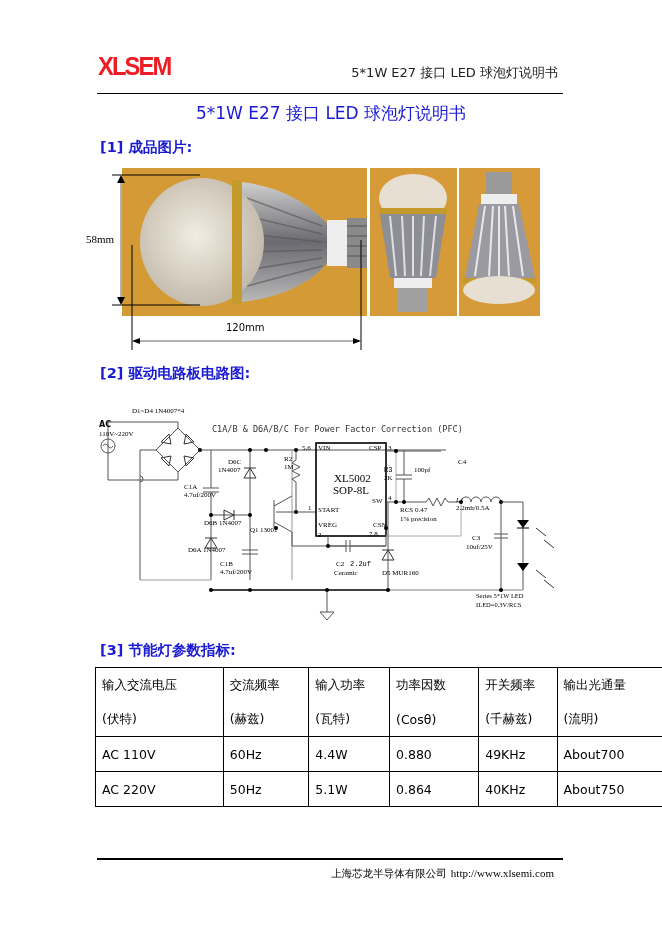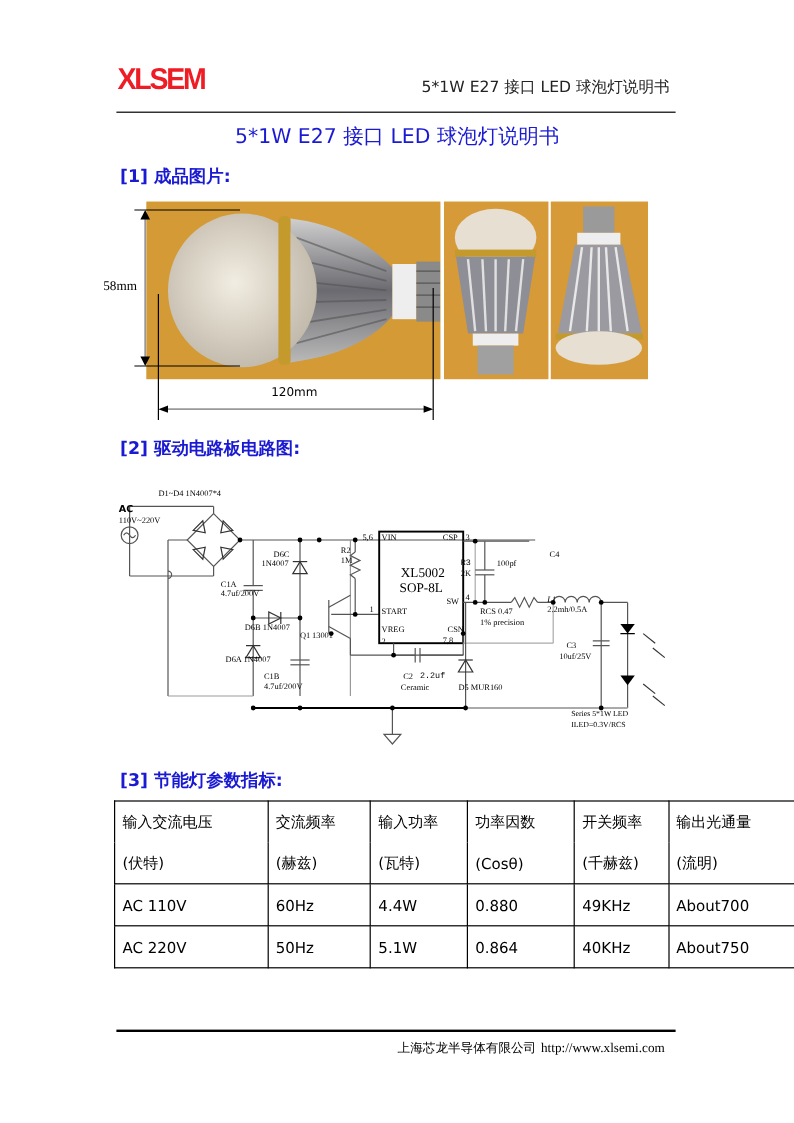--- a/index.html
+++ b/index.html
@@ -247,20 +247,21 @@
       <line x1="440" y1="128" x2="450" y2="136"></line>
         <line x1="448" y1="140" x2="458" y2="148"></line>
       <line x1="440" y1="170" x2="450" y2="178"></line>
         <line x1="448" y1="180" x2="458" y2="188"></line>
     </g>
   </svg>
 
   <div class="abs" style="left:36px;top:7px;font-family:'Liberation Serif',serif;font-size:7px;">D1~D4 1N4007*4</div>
   <div class="abs" style="left:3px;top:20px;font-size:8px;font-weight:bold;">AC</div>
   <div class="abs" style="left:3px;top:30px;font-family:'Liberation Serif',serif;font-size:7px;">110V~220V</div>
+  <div class="abs" style="left:116px;top:24px;font-family:'DejaVu Sans Mono',monospace;font-size:8.5px;color:#333;">C1A/B &amp; D6A/B/C For Power Factor Correction (PFC)</div>
   <div class="abs" style="left:132px;top:58px;font-family:'Liberation Serif',serif;font-size:7px;">D6C</div>
   <div class="abs" style="left:122px;top:66px;font-family:'Liberation Serif',serif;font-size:7px;">1N4007</div>
   <div class="abs" style="left:88px;top:83px;font-family:'Liberation Serif',serif;font-size:7px;">C1A</div>
   <div class="abs" style="left:88px;top:91px;font-family:'Liberation Serif',serif;font-size:7px;">4.7uf/200V</div>
   <div class="abs" style="left:108px;top:119px;font-family:'Liberation Serif',serif;font-size:7px;">D6B 1N4007</div>
   <div class="abs" style="left:92px;top:146px;font-family:'Liberation Serif',serif;font-size:7px;">D6A 1N4007</div>
   <div class="abs" style="left:124px;top:160px;font-family:'Liberation Serif',serif;font-size:7px;">C1B</div>
   <div class="abs" style="left:124px;top:168px;font-family:'Liberation Serif',serif;font-size:7px;">4.7uf/200V</div>
   <div class="abs" style="left:188px;top:55px;font-family:'Liberation Serif',serif;font-size:7px;">R2</div>
   <div class="abs" style="left:188px;top:63px;font-family:'Liberation Serif',serif;font-size:7px;">1M</div>

